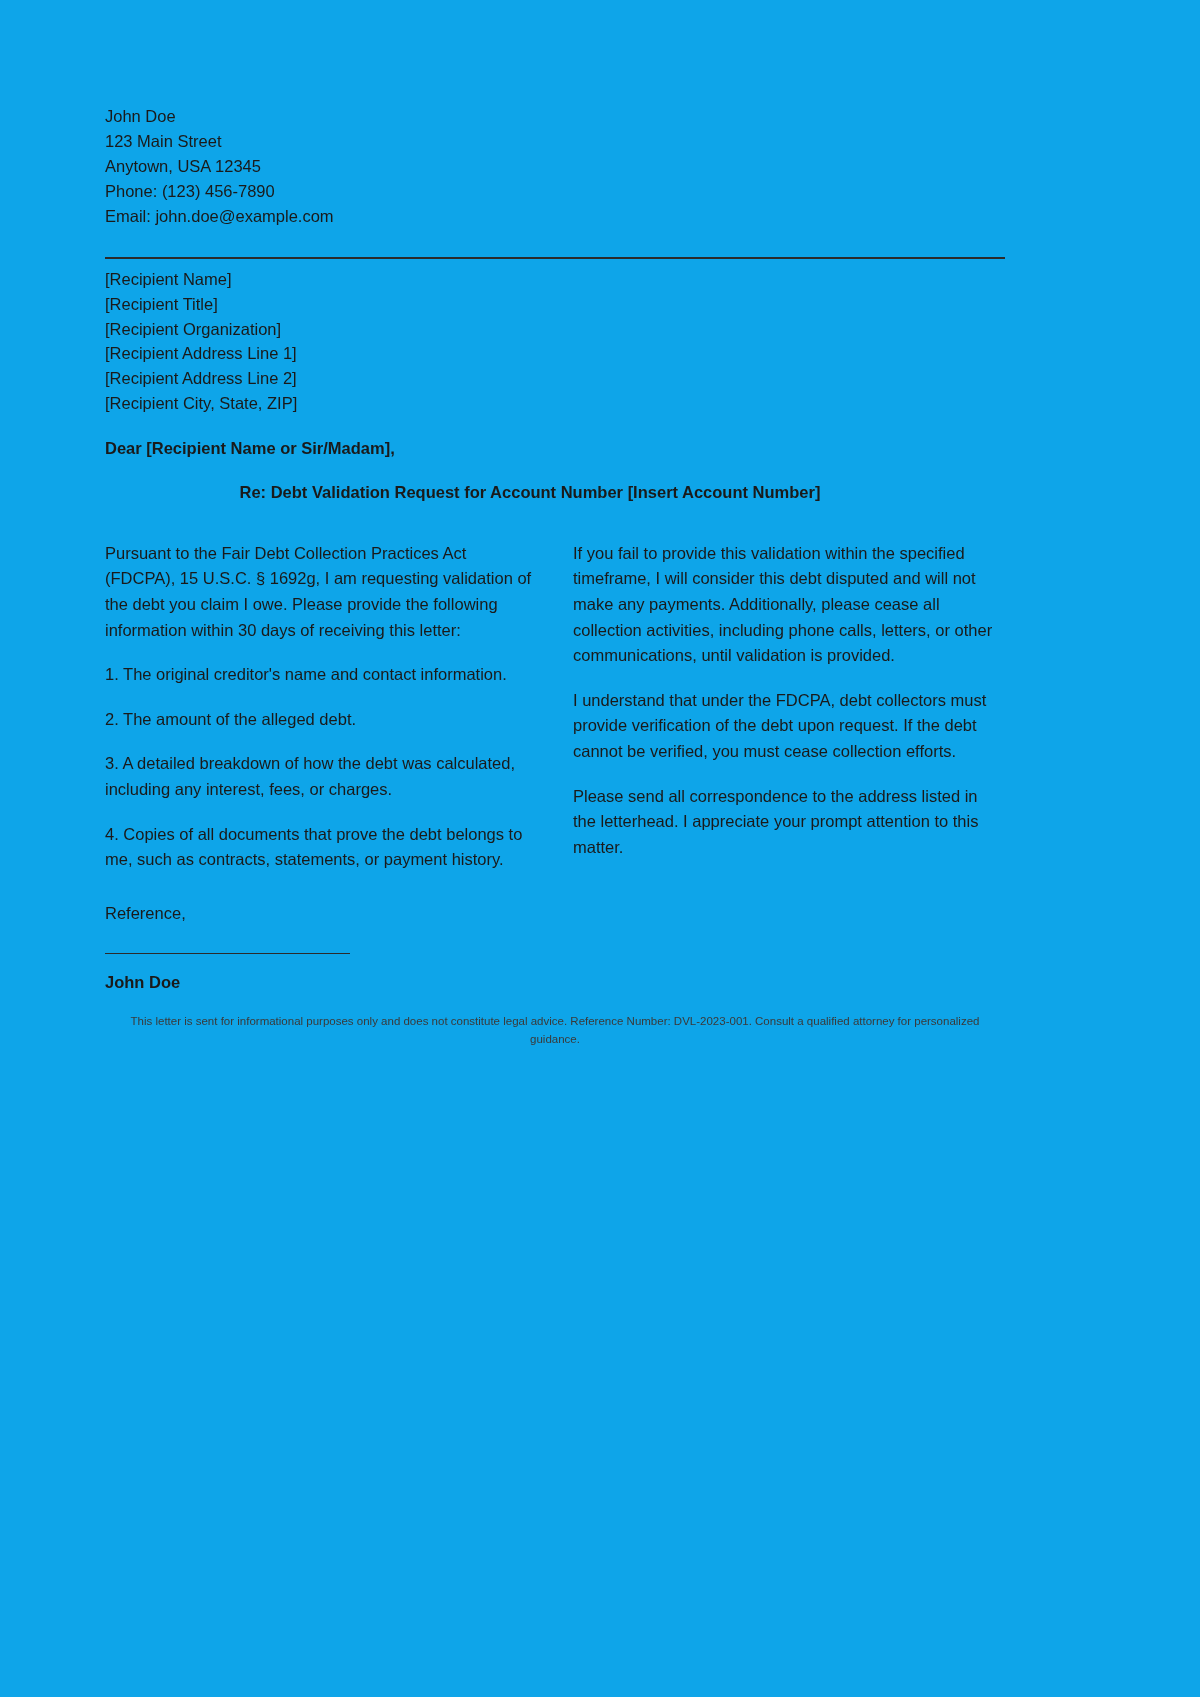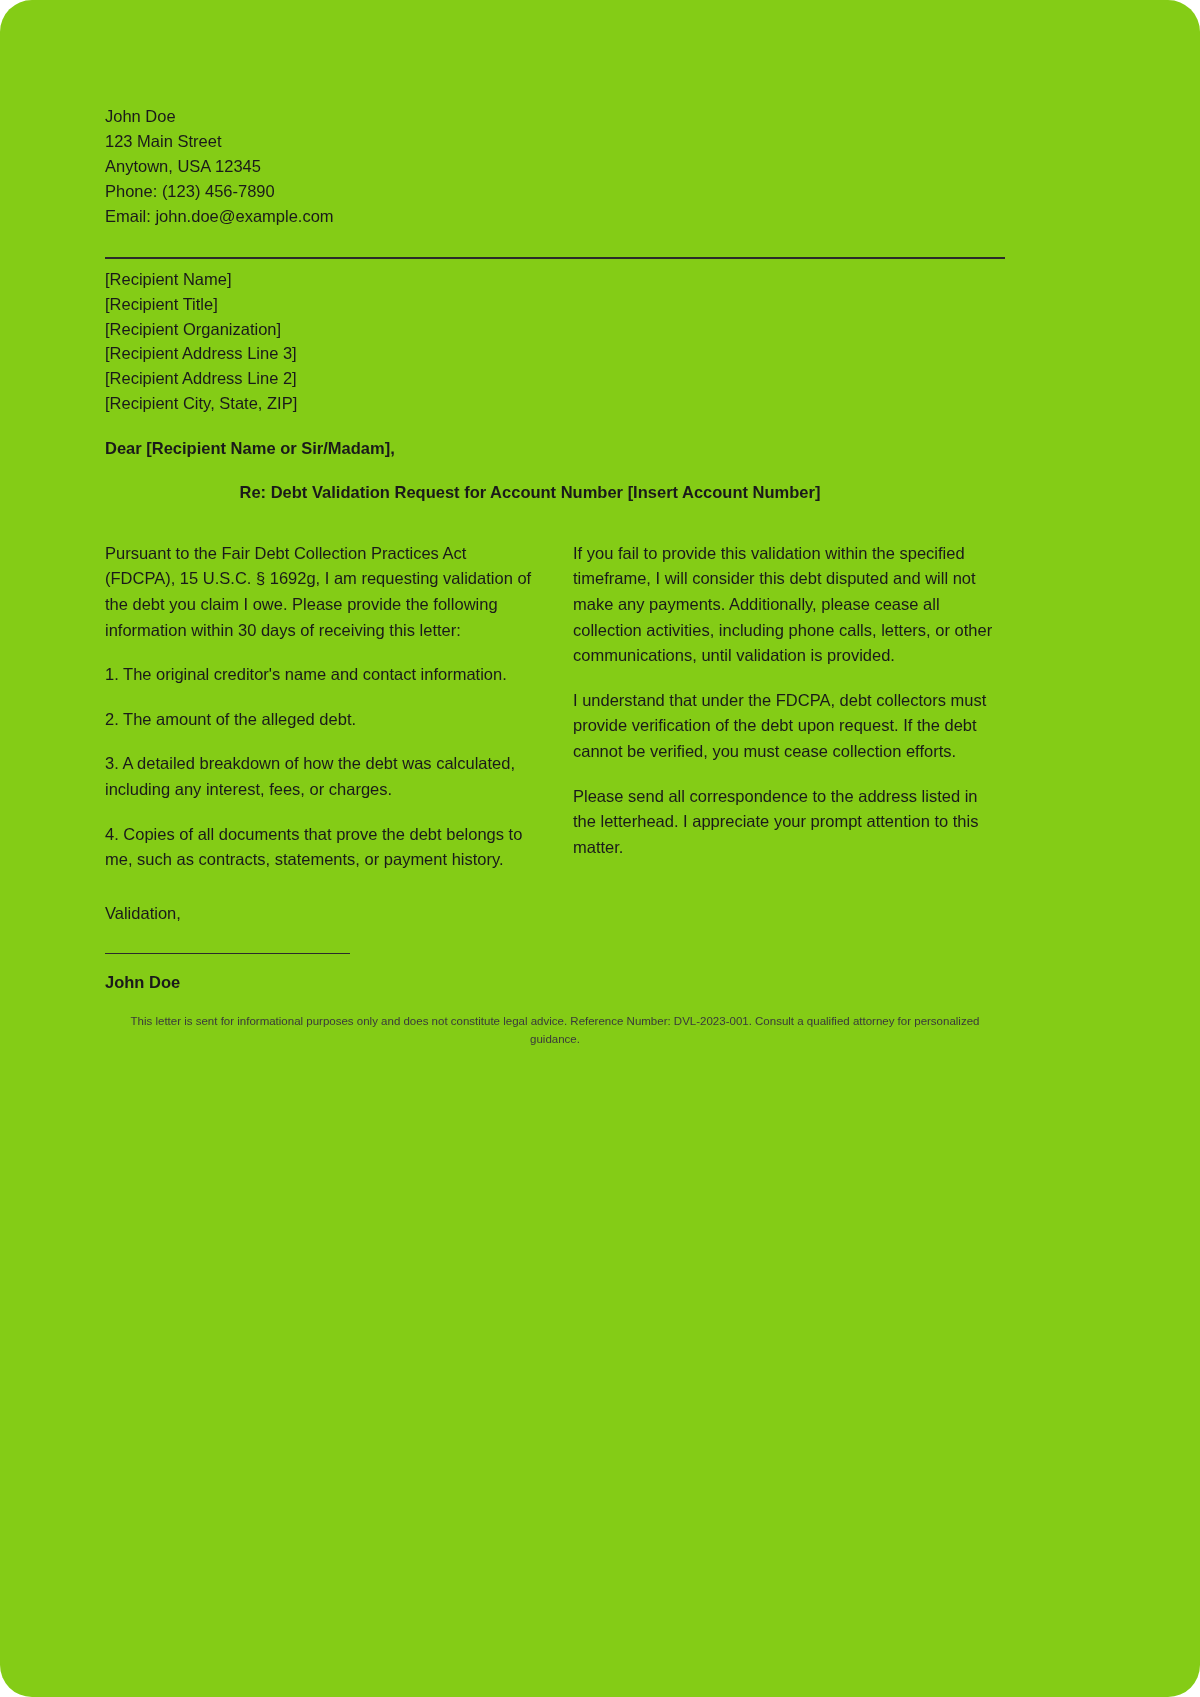--- a/index.html
+++ b/index.html
@@ -11,24 +11,23 @@
   body {
     font-family: "Liberation Sans", sans-serif;
     color: #1a1a1a;
     -webkit-font-smoothing: antialiased;
   }
   .page {
     position: relative;
     width: 1200px;
     height: 1697px;
     margin: 0 auto;
-    background: #84cc16;
+    background: #0ea5e9;
     box-sizing: border-box;
     overflow: hidden;
-    border-radius: 32px;
   }
   .content {
     position: absolute;
     left: 105px;
     top: 0;
     width: 900px;
   }
 
   
   .letterhead {
@@ -151,21 +150,21 @@
       <div class="letterhead-line">Email: john.doe@example.com</div>
     </div>
 
     <div class="letterhead-rule"></div>
 
 
     <div class="recipient-block">
       <div class="recipient-line">[Recipient Name]</div>
       <div class="recipient-line">[Recipient Title]</div>
       <div class="recipient-line">[Recipient Organization]</div>
-      <div class="recipient-line">[Recipient Address Line 3]</div>
+      <div class="recipient-line">[Recipient Address Line 1]</div>
       <div class="recipient-line">[Recipient Address Line 2]</div>
       <div class="recipient-line">[Recipient City, State, ZIP]</div>
     </div>
 
     <div class="salutation">Dear [Recipient Name or Sir/Madam],</div>
 
     <div class="subject-line">Re: Debt Validation Request for Account Number [Insert Account Number]</div>
 
     <div class="body-columns">
       <div class="column">
@@ -177,21 +176,21 @@
       </div>
       <div class="column-gap"></div>
       <div class="column">
         <p class="body-para">If you fail to provide this validation within the specified timeframe, I will consider this debt disputed and will not make any payments. Additionally, please cease all collection activities, including phone calls, letters, or other communications, until validation is provided.</p>
         <p class="body-para">I understand that under the FDCPA, debt collectors must provide verification of the debt upon request. If the debt cannot be verified, you must cease collection efforts.</p>
         <p class="body-para">Please send all correspondence to the address listed in the letterhead. I appreciate your prompt attention to this matter.</p>
       </div>
     </div>
 
     <div>
-      <div class="closing">Validation,</div>
+      <div class="closing">Reference,</div>
       <div class="signature-rule"></div>
       <div class="signature-name">John Doe</div>
     </div>
 
     <div class="footer">This letter is sent for informational purposes only and does not constitute legal advice. Reference Number: DVL-2023-001. Consult a qualified attorney for personalized guidance.</div>
 
   </div>
 </div>
 
 </body></html>

